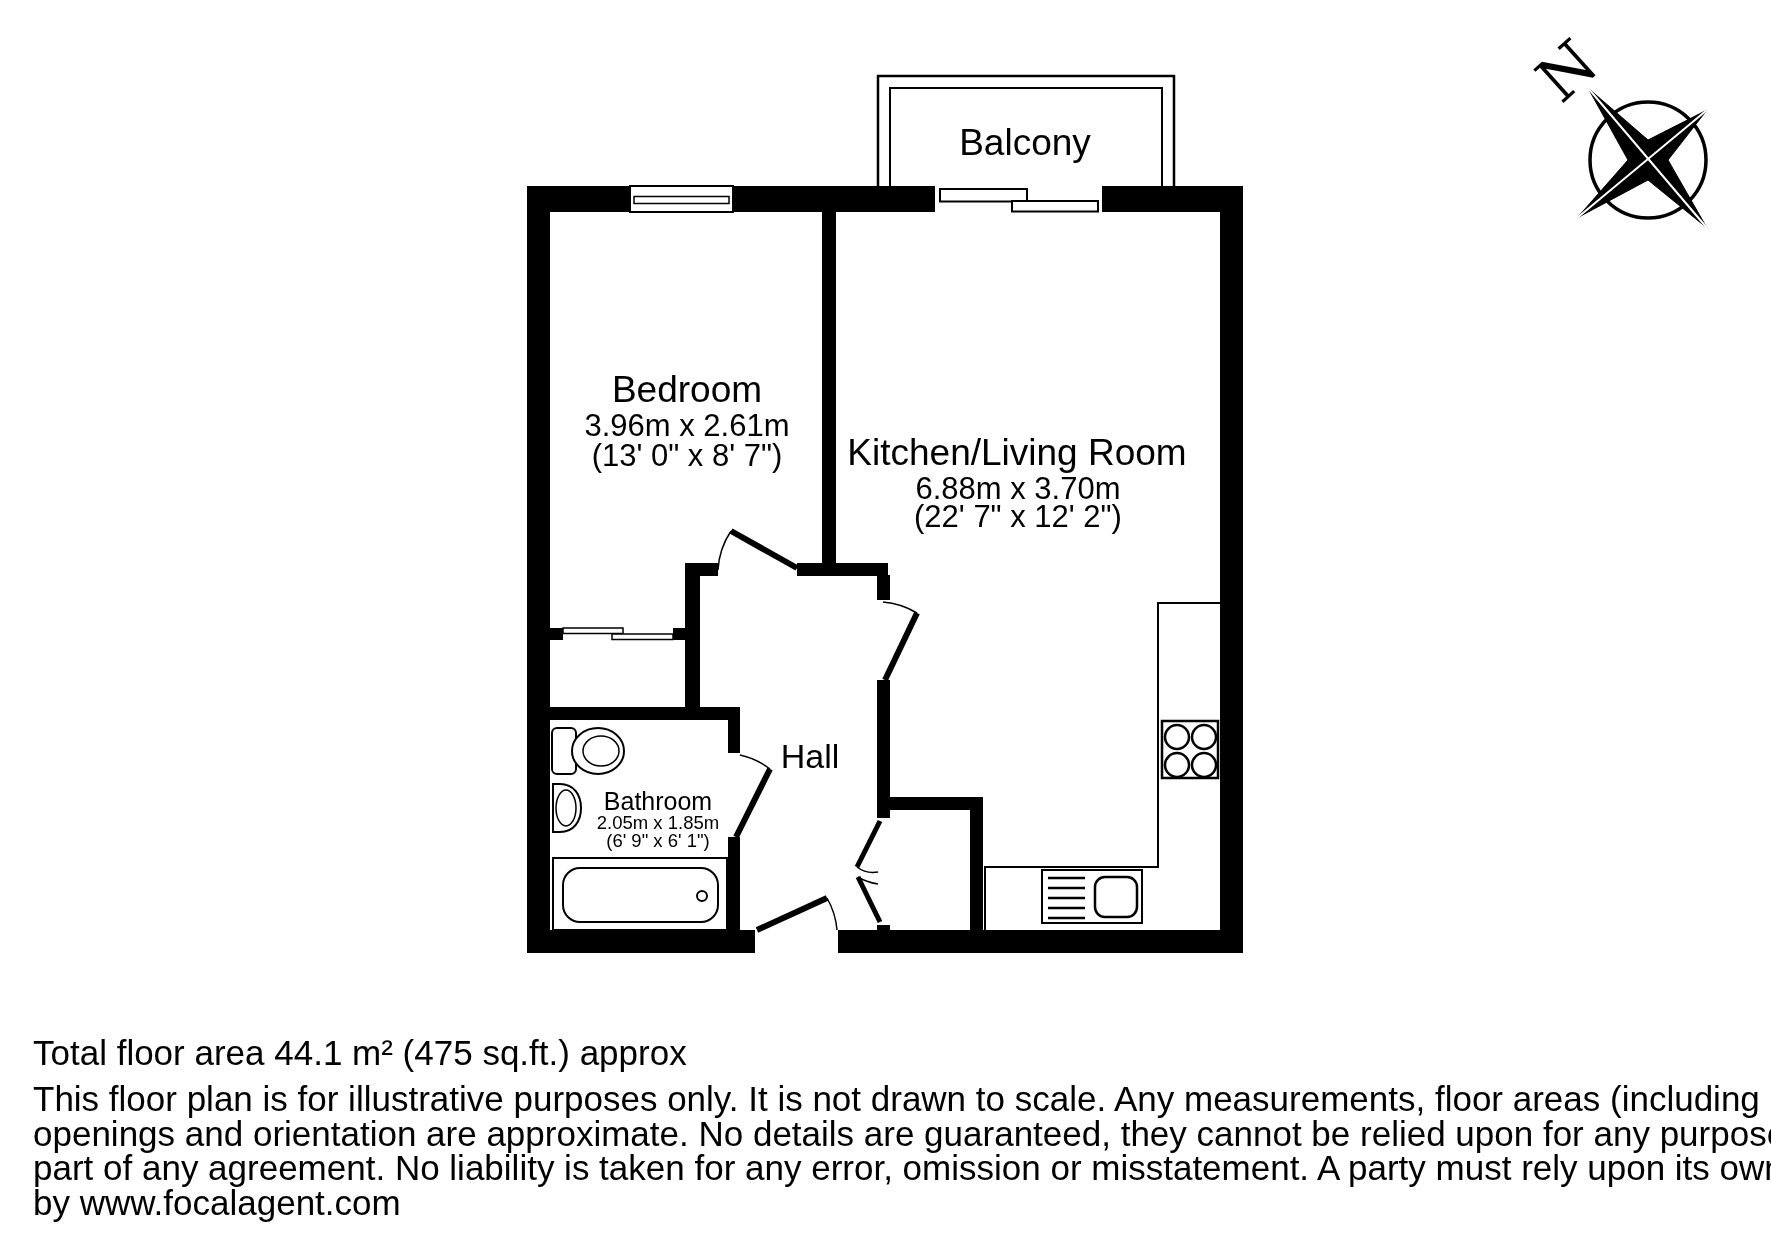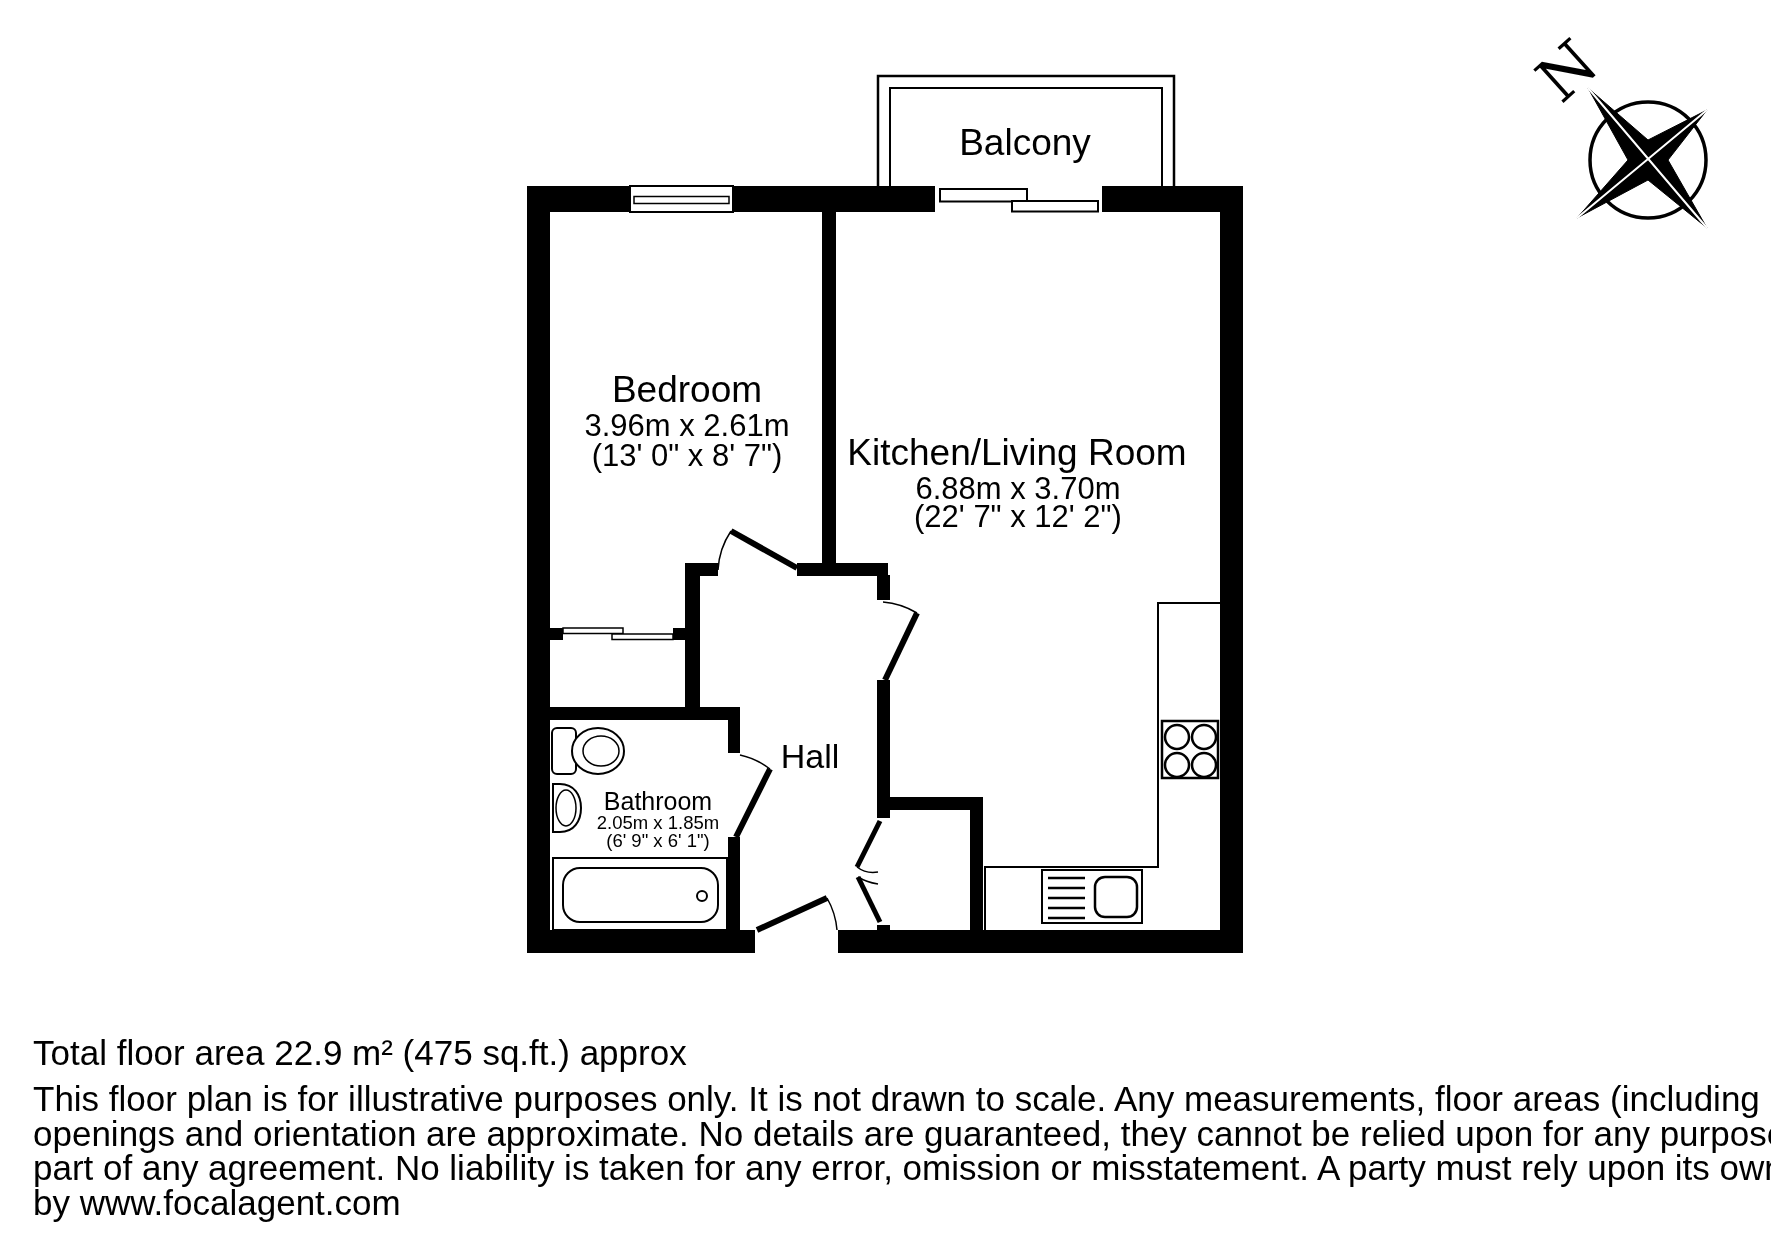--- a/index.html
+++ b/index.html
@@ -148,20 +148,20 @@
     <text x="1018" y="527" font-size="31">(22' 7" x 12' 2")</text>
 
     <text x="810" y="768" font-size="34">Hall</text>
 
     <text x="658" y="810" font-size="25">Bathroom</text>
     <text x="658" y="829" font-size="18.5">2.05m x 1.85m</text>
     <text x="658" y="847" font-size="18.5">(6' 9" x 6' 1")</text>
   </g>
 </svg>
 
-<div class="footer-total">Total floor area 22.9 m² (475 sq.ft.) approx</div>
+<div class="footer-total">Total floor area 44.1 m² (475 sq.ft.) approx</div>
 
 <div class="footer-disclaimer">
   <div>This floor plan is for illustrative purposes only. It is not drawn to scale. Any measurements, floor areas (including any total floor area),</div>
   <div>openings and orientation are approximate. No details are guaranteed, they cannot be relied upon for any purpose and they do not form</div>
   <div>part of any agreement. No liability is taken for any error, omission or misstatement. A party must rely upon its own inspection(s). Powered</div>
   <div>by www.focalagent.com</div>
 </div>
 
 </body></html>

